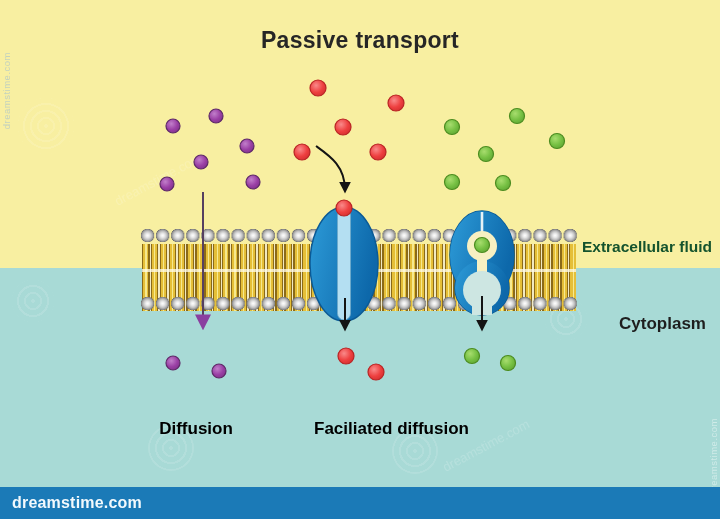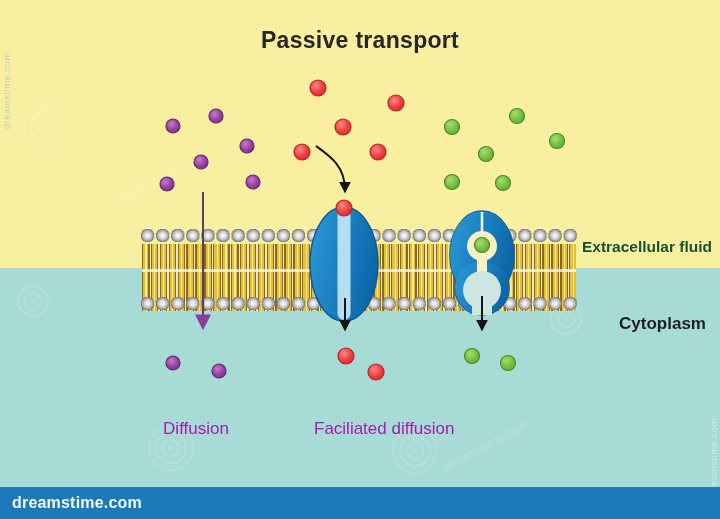--- a/index.html
+++ b/index.html
@@ -28,21 +28,21 @@
       #f6e98e 3.4px, #f6e98e 4.6px,
       #e5bf38 4.6px, #e5bf38 6.4px,
       #8a6a18 6.4px, #8a6a18 7.6px,
       #f1e9c2 7.6px, #f1e9c2 8.9px); }
   .tail-seam { position:absolute; left:2px; top:41px; width:434px; height:2.5px;
     background:rgba(255,252,235,0.75); }
 
   svg.overlay { position:absolute; left:0; top:0; width:720px; height:487px; }
 
   
-  .lbl { position:absolute; color:#a21caf; }
+  .lbl { position:absolute; color:#000000;font-weight:bold; }
   .lbl-extracellular { right:8px;  top:238px; font-size:15.5px; font-weight:600; color:#14532d; }
   .lbl-cytoplasm     { right:14px; top:294px; font-size:17px; font-weight:600; color:#1e1e1e;margin-top:20px; }
   .lbl-diffusion   { left:116px; width:160px; top:419px; text-align:center; font-size:17px; }
   .lbl-facilitated { left:314px; width:204px; top:419px; text-align:left; font-size:17px; }
 
   
   .footer { position:absolute; left:0; top:487px; width:720px; height:32px; background:#1b7ab7; }
   .footer-logo { position:absolute; left:12px; top:7px; font-size:16px; font-weight:bold;
                  color:#f2f9fd; letter-spacing:0.2px; }
   .footer-id { position:absolute; right:12px; top:10px; font-size:11.5px; font-weight:bold;

